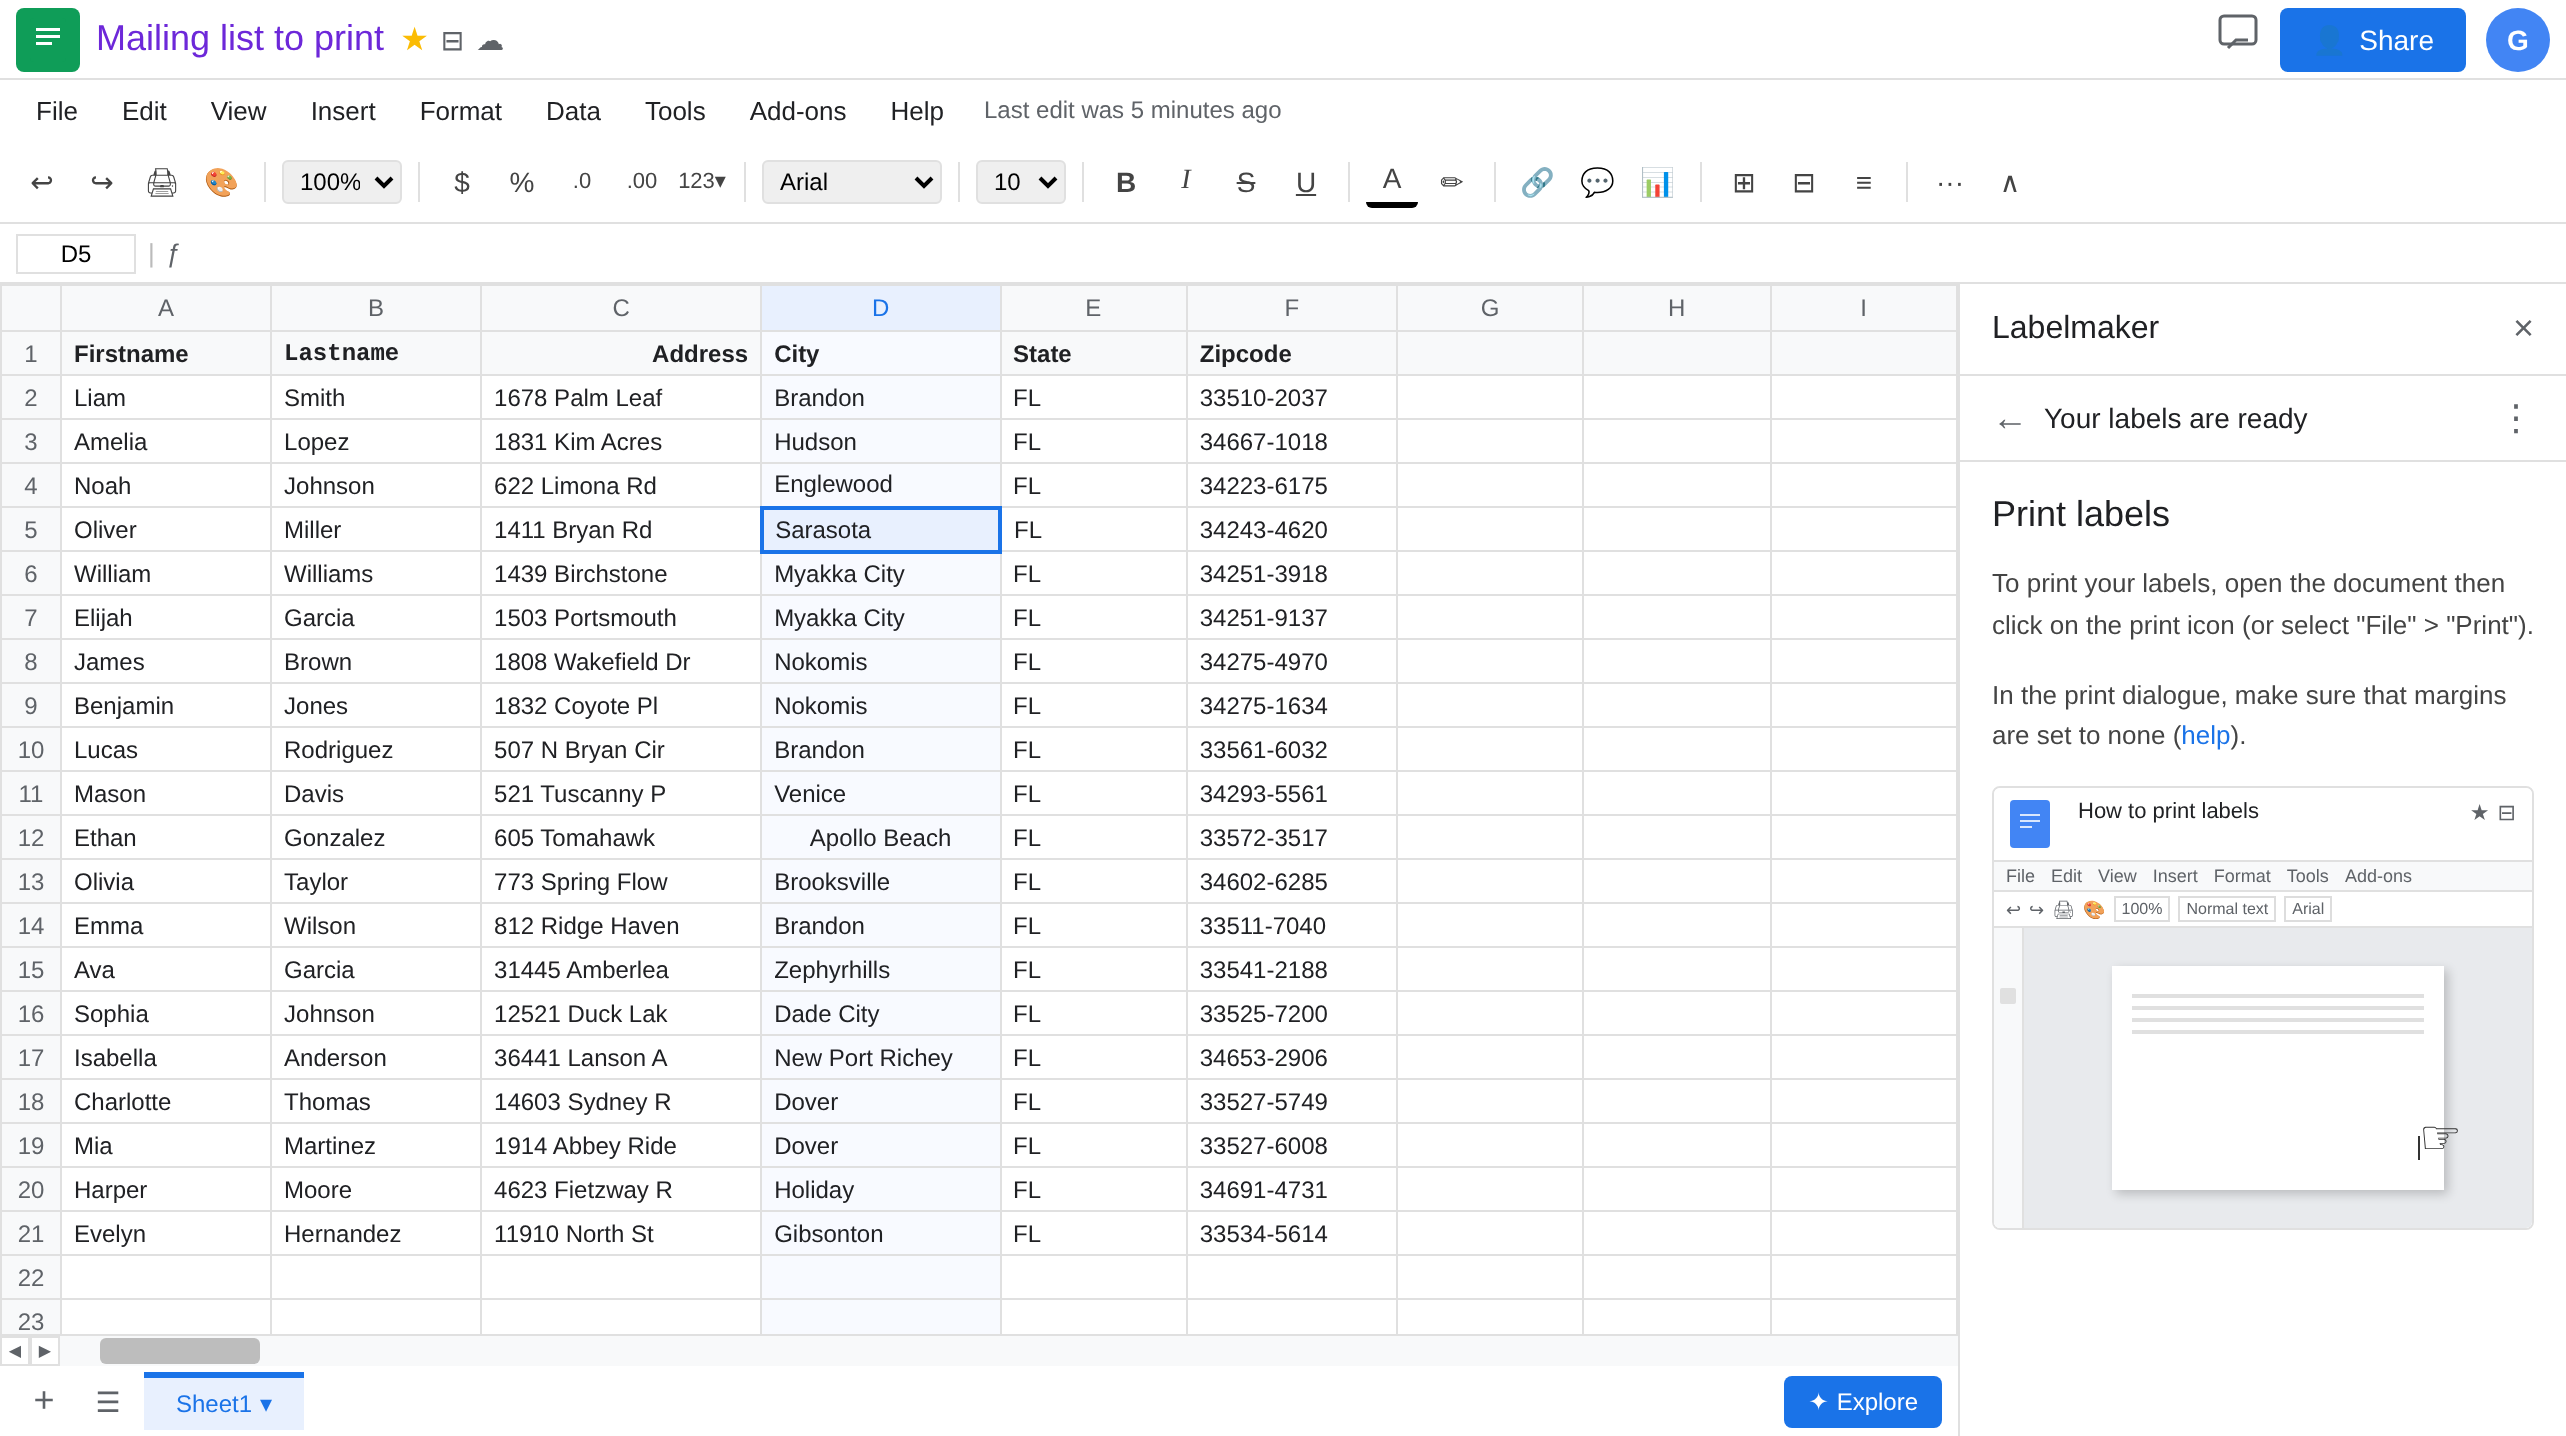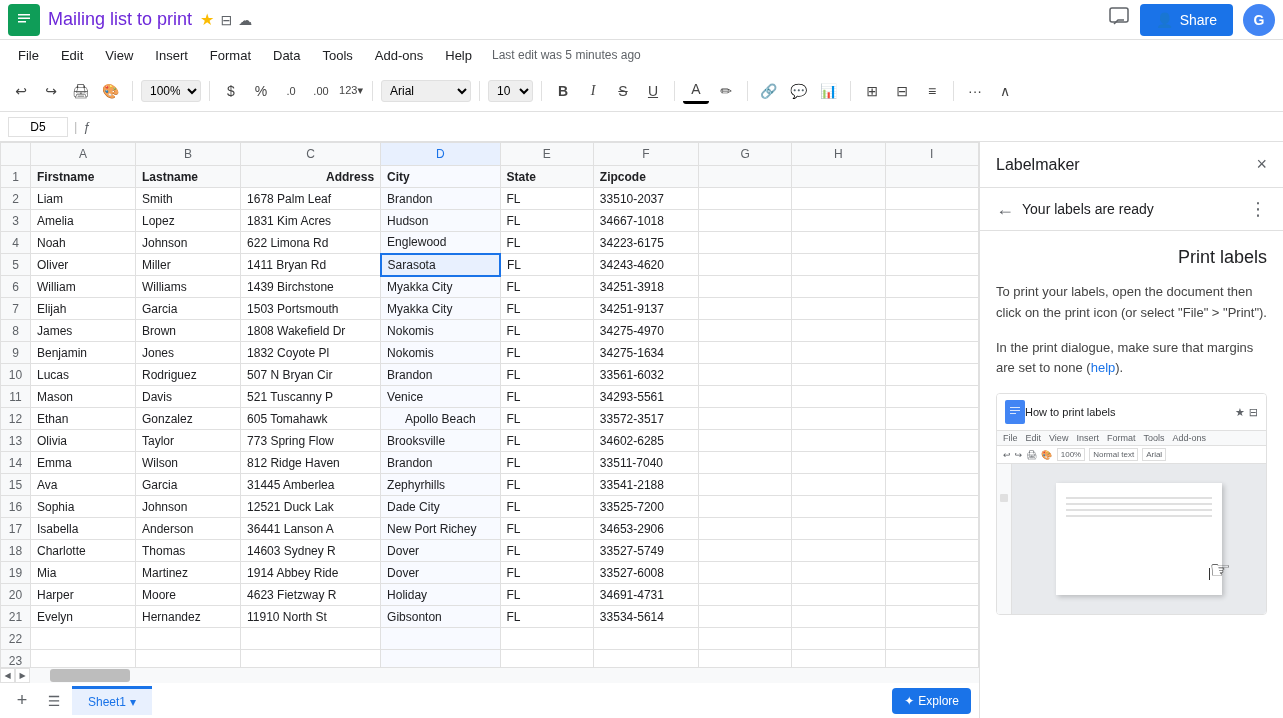--- a/index.html
+++ b/index.html
@@ -64,25 +64,25 @@
     
     .labelmaker-panel { width: 304px; border-left: 1px solid #e0e0e0; display: flex; flex-direction: column; background: #fff; flex-shrink: 0; }
     .panel-header { display: flex; align-items: center; padding: 12px 16px; border-bottom: 1px solid #e0e0e0; }
     .panel-title { font-size: 16px; font-weight: 500; color: #202124; flex: 1; }
     .panel-close { background: none; border: none; cursor: pointer; font-size: 18px; color: #5f6368; }
     .panel-nav { display: flex; align-items: center; padding: 10px 16px; gap: 8px; border-bottom: 1px solid #e0e0e0; }
     .back-arrow { background: none; border: none; cursor: pointer; color: #5f6368; font-size: 18px; }
     .nav-title { font-size: 14px; color: #202124; font-weight: 500; flex: 1; }
     .more-btn { background: none; border: none; cursor: pointer; color: #5f6368; font-size: 18px; }
     .panel-body { flex: 1; padding: 16px; overflow-y: auto; }
-    .print-title { font-size: 18px; font-weight: 500; color: #202124; margin-bottom: 14px; text-align: right; }
+    .print-title { font-size: 18px; font-weight: 500; color: #202124; margin-bottom: 14px; }
     .print-desc { font-size: 13px; color: #444; line-height: 1.6; margin-bottom: 14px; }
     .print-desc .help-link { color: #1a73e8; text-decoration: none; cursor: pointer; }
     .doc-preview { border: 1px solid #e0e0e0; border-radius: 4px; overflow: hidden; margin-bottom: 16px; background: #fff; }
-    .doc-preview-header { background: #fff; padding: 6px 8px; border-bottom: 1px solid #e0e0e0; display: flex; align-items: center; gap: 0; }
+    .doc-preview-header { background: #fff; padding: 6px 8px; border-bottom: 1px solid #e0e0e0; display: flex; gap: 14px; }
     .doc-preview-icon { width: 20px; height: 24px; background: #4285f4; border-radius: 2px; display: flex; align-items: center; justify-content: center; color: white; font-size: 10px; font-weight: bold; }
     .doc-preview-title { font-size: 11px; color: #202124; flex: 1; }
     .doc-preview-title-icons { display: flex; gap: 4px; }
     .doc-preview-title-icon { color: #5f6368; font-size: 11px; cursor: pointer; }
     .doc-preview-menubar { background: #f8f9fa; padding: 2px 6px; font-size: 9px; color: #5f6368; display: flex; gap: 8px; border-bottom: 1px solid #e0e0e0; }
     .doc-preview-toolbar { background: #fff; padding: 2px 6px; display: flex; align-items: center; gap: 4px; border-bottom: 1px solid #e0e0e0; }
     .doc-preview-tb-btn { font-size: 9px; color: #5f6368; }
     .doc-preview-body { height: 150px; background: #fff; position: relative; display: flex; align-items: center; justify-content: center; }
     .panel-footer { padding: 12px 16px; border-top: 1px solid #e0e0e0; display: flex; gap: 10px; }
     .back-btn { flex: 1; padding: 10px; border: 1px solid #1a73e8; background: #fff; color: #1a73e8; border-radius: 4px; font-size: 14px; cursor: pointer; }
@@ -231,21 +231,21 @@
             <th class="col-header">F</th>
             <th class="col-header">G</th>
             <th class="col-header">H</th>
             <th class="col-header">I</th>
           </tr>
         </thead>
         <tbody id="sheet-body">
         <tr>
               <th class="row-header">1</th>
               <td style="font-weight: bold; color: rgb(32, 33, 36); background: rgb(248, 249, 250);">Firstname</td>
-              <td style="font-weight: bold; color: rgb(32, 33, 36); background: rgb(248, 249, 250);">Lastname</td>
+              <td style="font-weight: bold; color: rgb(32, 33, 36); background: rgb(248, 249, 250); font-family: Liberation Mono, monospace;">Lastname</td>
               <td style="font-weight: bold; color: rgb(32, 33, 36); background: rgb(248, 249, 250); text-align: right;">Address</td>
               <td style="font-weight: bold; color: rgb(32, 33, 36); background: rgba(232, 240, 254, 0.3);">City</td>
               <td style="font-weight: bold; color: rgb(32, 33, 36); background: rgb(248, 249, 250);">State</td>
               <td style="font-weight: bold; color: rgb(32, 33, 36); background: rgb(248, 249, 250);">Zipcode</td>
               <td style="font-weight: bold; color: rgb(32, 33, 36); background: rgb(248, 249, 250);"></td>
               <td style="font-weight: bold; color: rgb(32, 33, 36); background: rgb(248, 249, 250);"></td>
               <td style="font-weight: bold; color: rgb(32, 33, 36); background: rgb(248, 249, 250);"></td>
             </tr>
             <tr>
               <th class="row-header">2</th>

